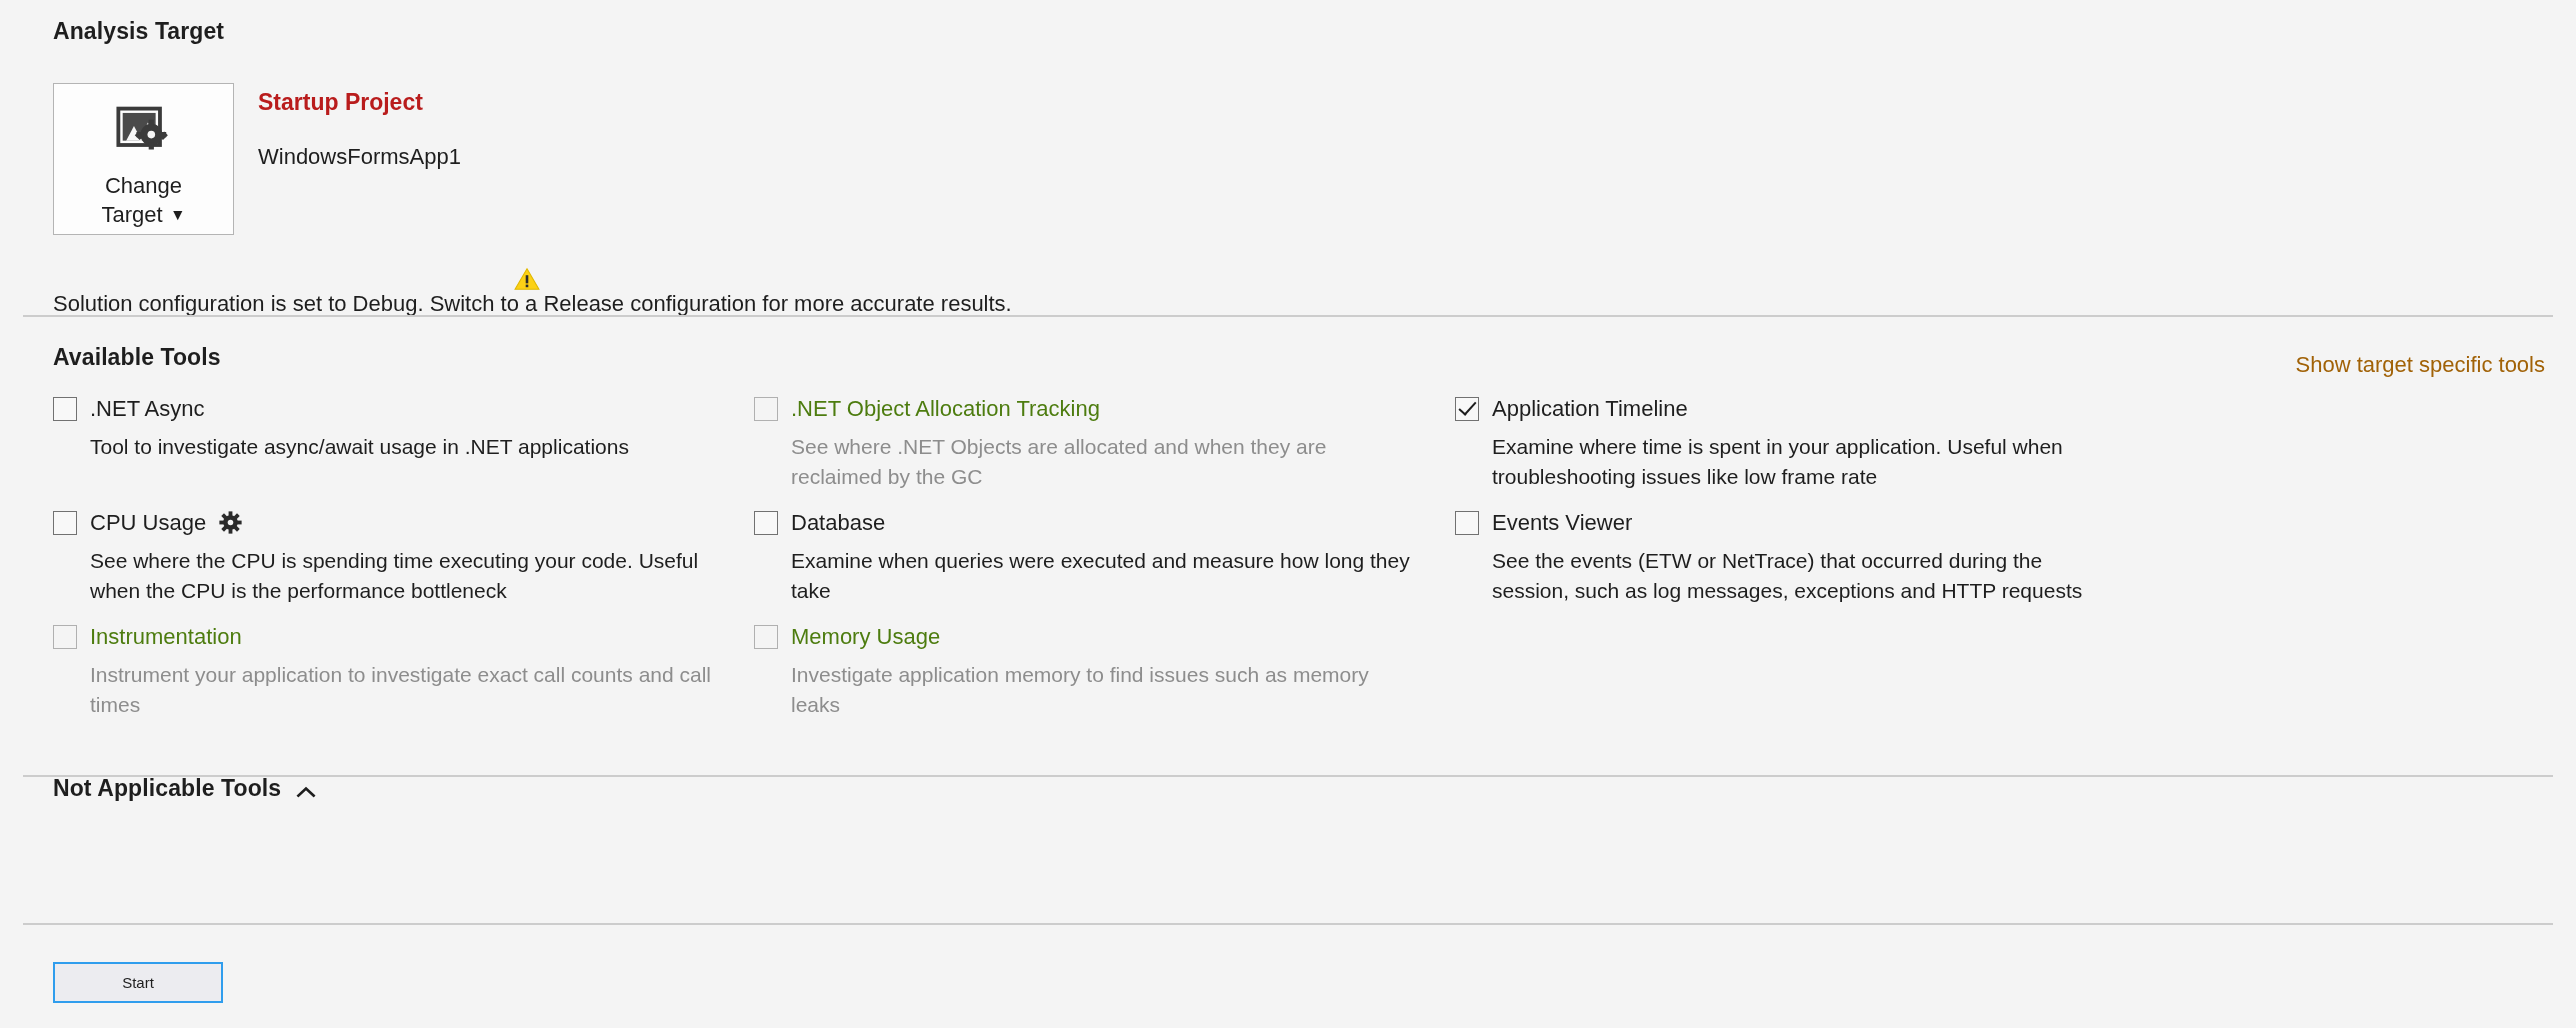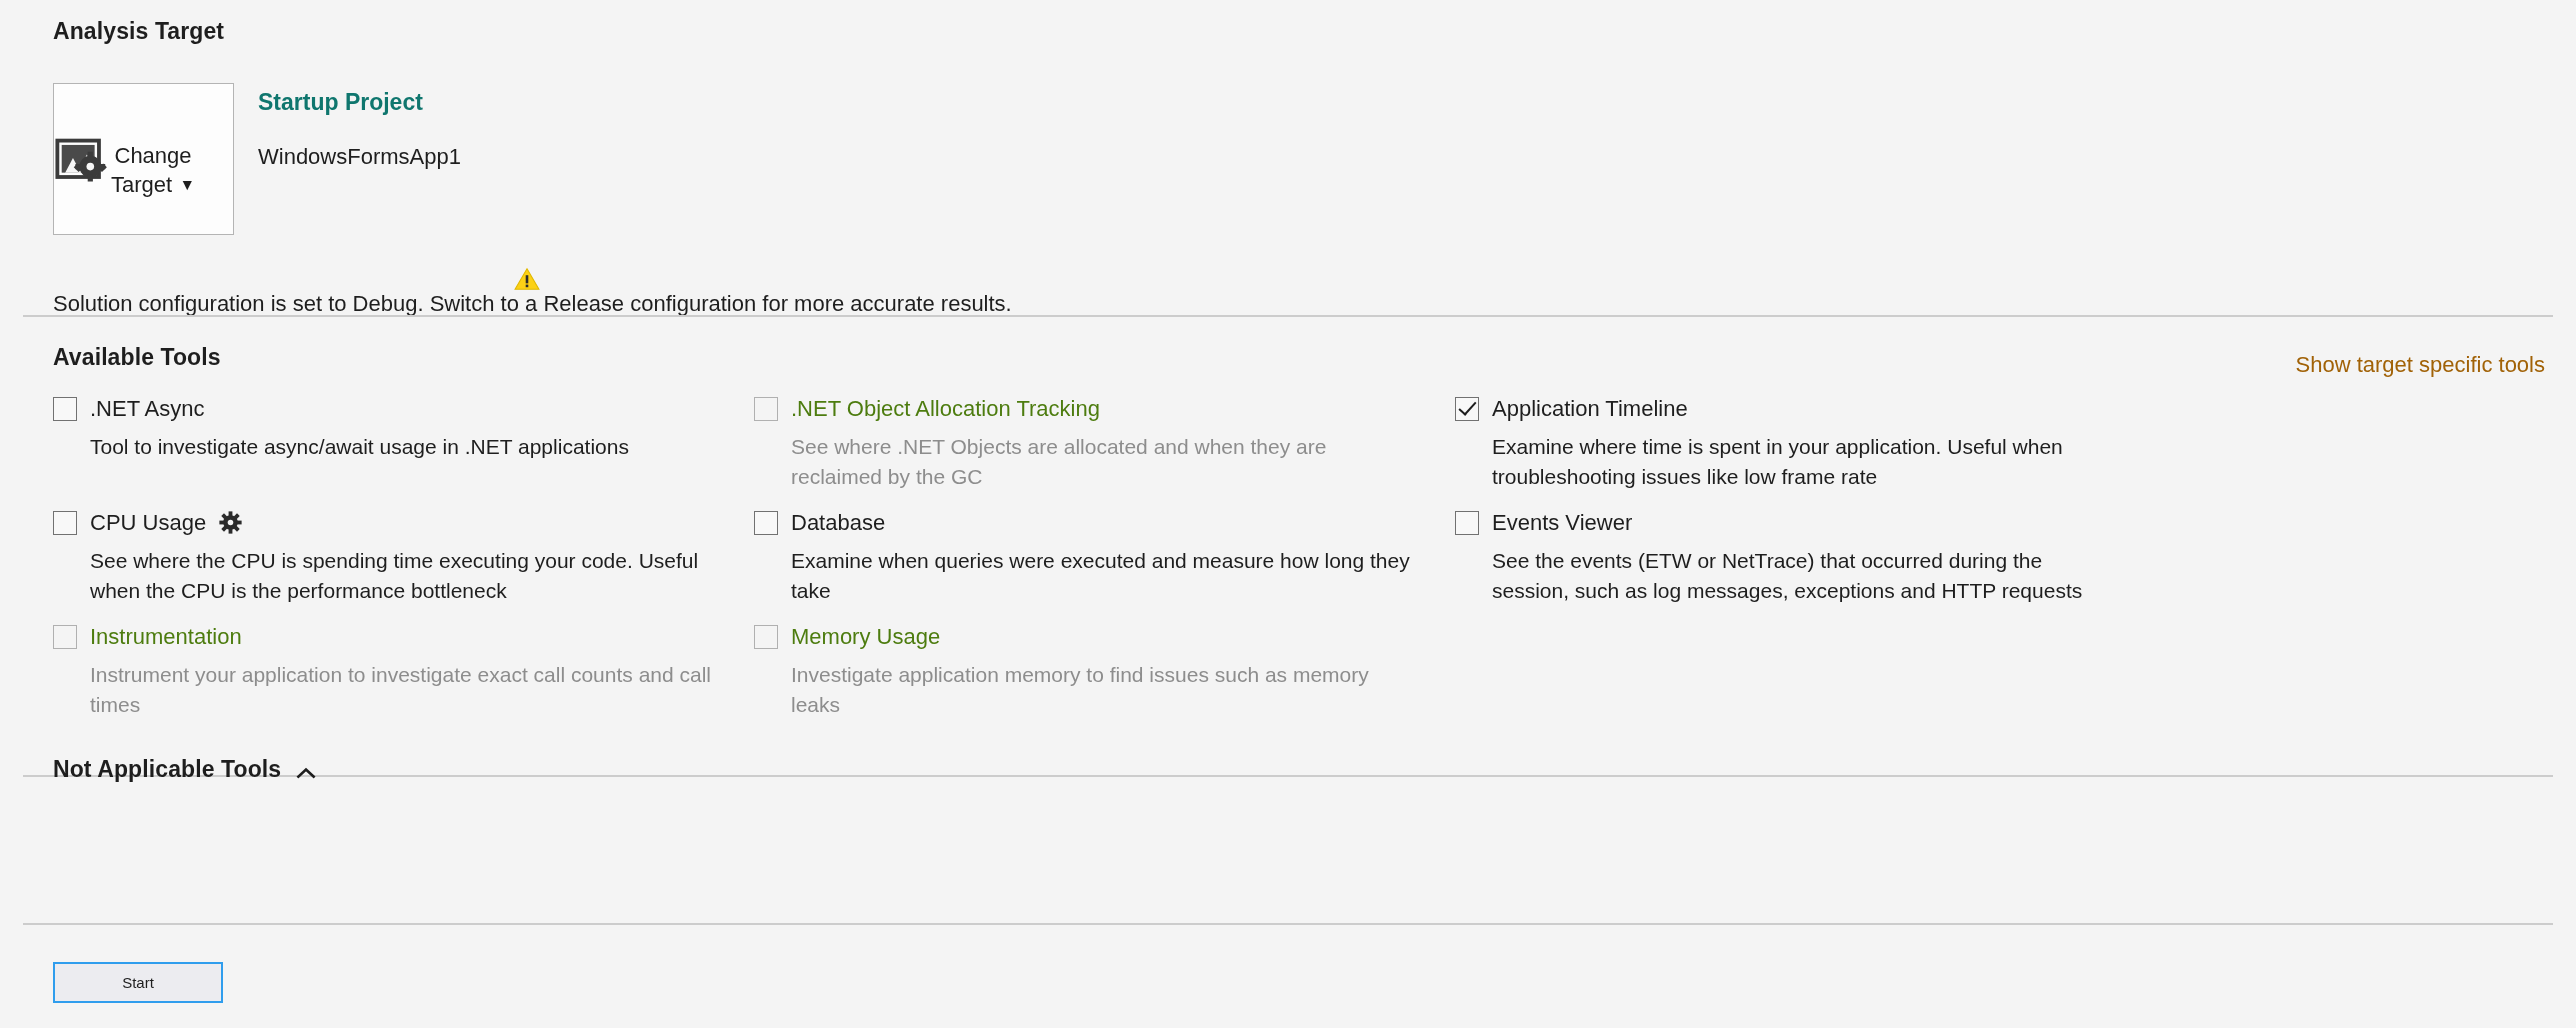--- a/index.html
+++ b/index.html
@@ -40,21 +40,21 @@
     display: flex;
     align-items: flex-start;
   }
 
   #change-target-button {
     width: 181px;
     height: 152px;
     background: #fdfdfd;
     border: 1.8px solid #b4b4b4;
     display: flex;
-    flex-direction: row;
+    flex-direction: column;
     align-items: center;
     justify-content: flex-start;
     padding-top: 22px;
     cursor: pointer;
   }
 
   .target-icon {
     width: 57px;
     height: 52px;
     margin-bottom: 13px;
@@ -73,21 +73,21 @@
     vertical-align: 1.8px;
   }
 
   #target-info {
     margin-left: 24px;
     padding-top: 5.5px;
   }
   #startup-project-label {
     font-size: 23px;
     font-weight: bold;
-    color: #0f766e;
+    color: #b91c1c;
   }
   #project-name {
     font-size: 22px;
     color: #1e1e1e;
     margin-top: 28px;
   }
 
   
   #warning-row {
     position: absolute;
@@ -207,21 +207,21 @@
     margin-top: 7.4px;
     margin-left: 37px;
     max-width: 627px;
   }
   .tool-desc.disabled { color: #8d8d8d; }
 
   
   #not-applicable-row {
     position: absolute;
     left: 53px;
-    top: 756px;
+    top: 775px;
     display: flex;
     align-items: center;
     cursor: pointer;
   }
   #not-applicable-caret {
     margin-left: 14.8px;
     font-size: 22px;
     line-height: 1;
     color: #1e1e1e;
     transform: translateY(1.8px);

